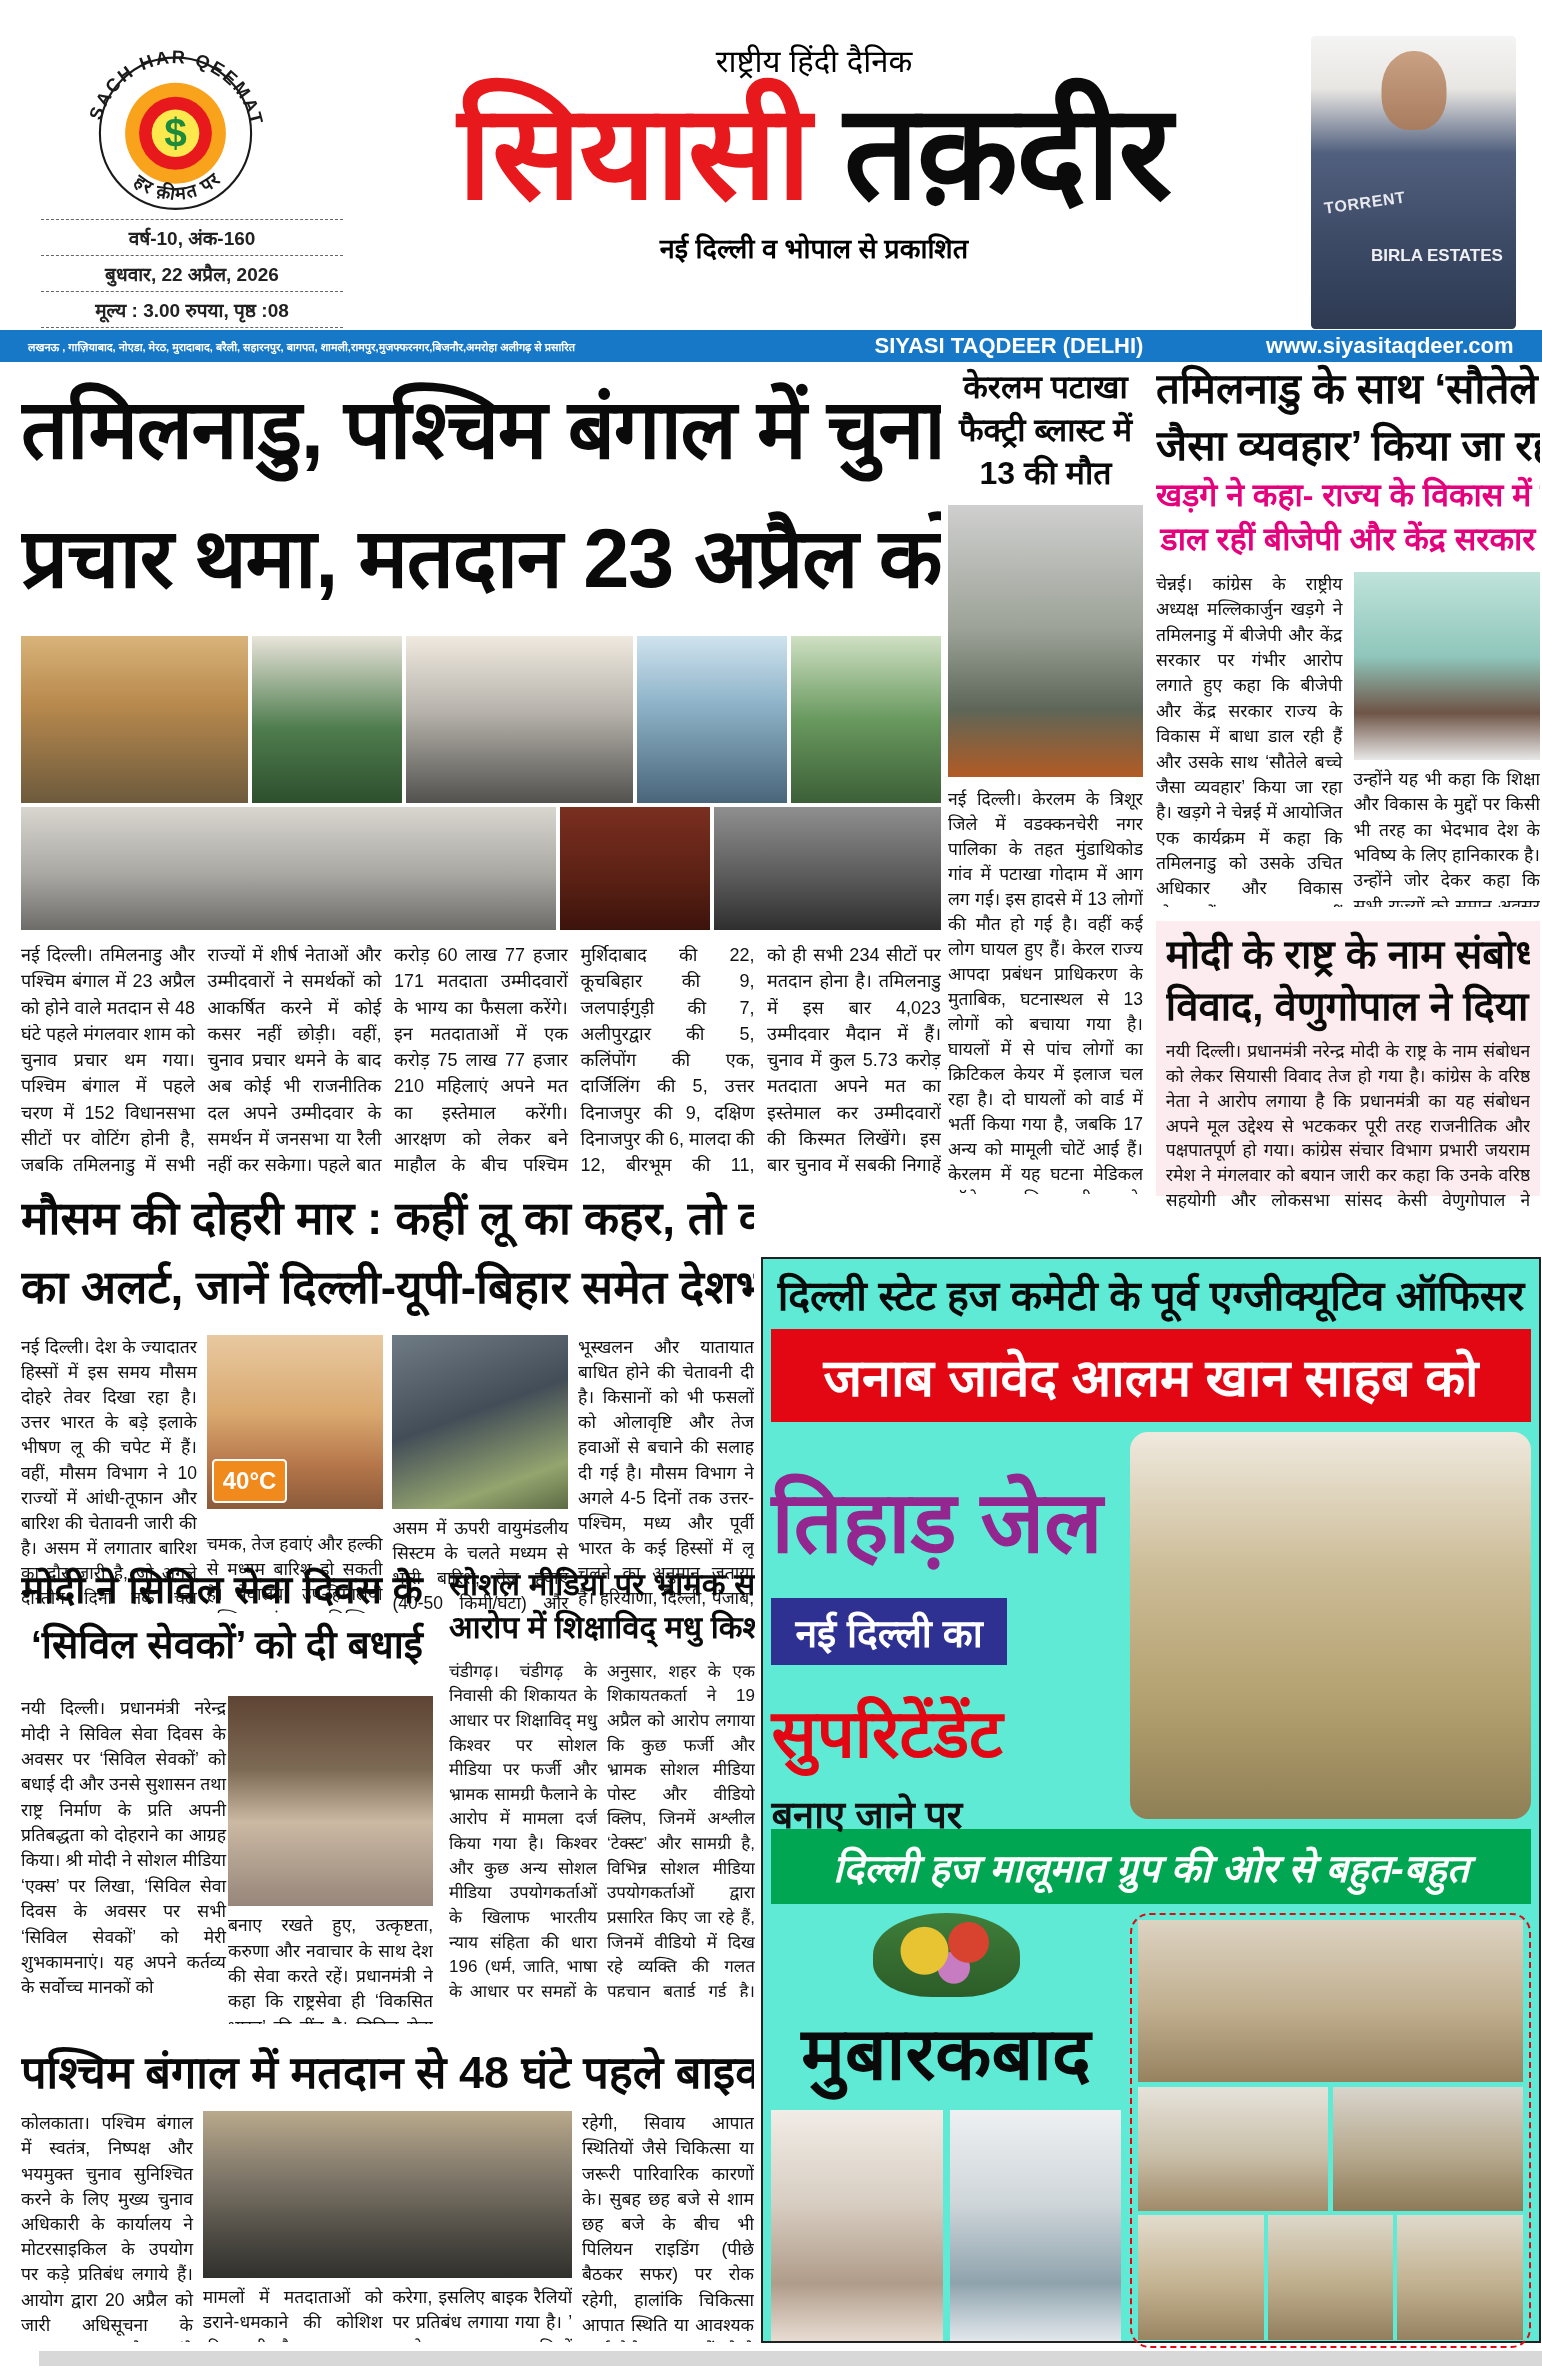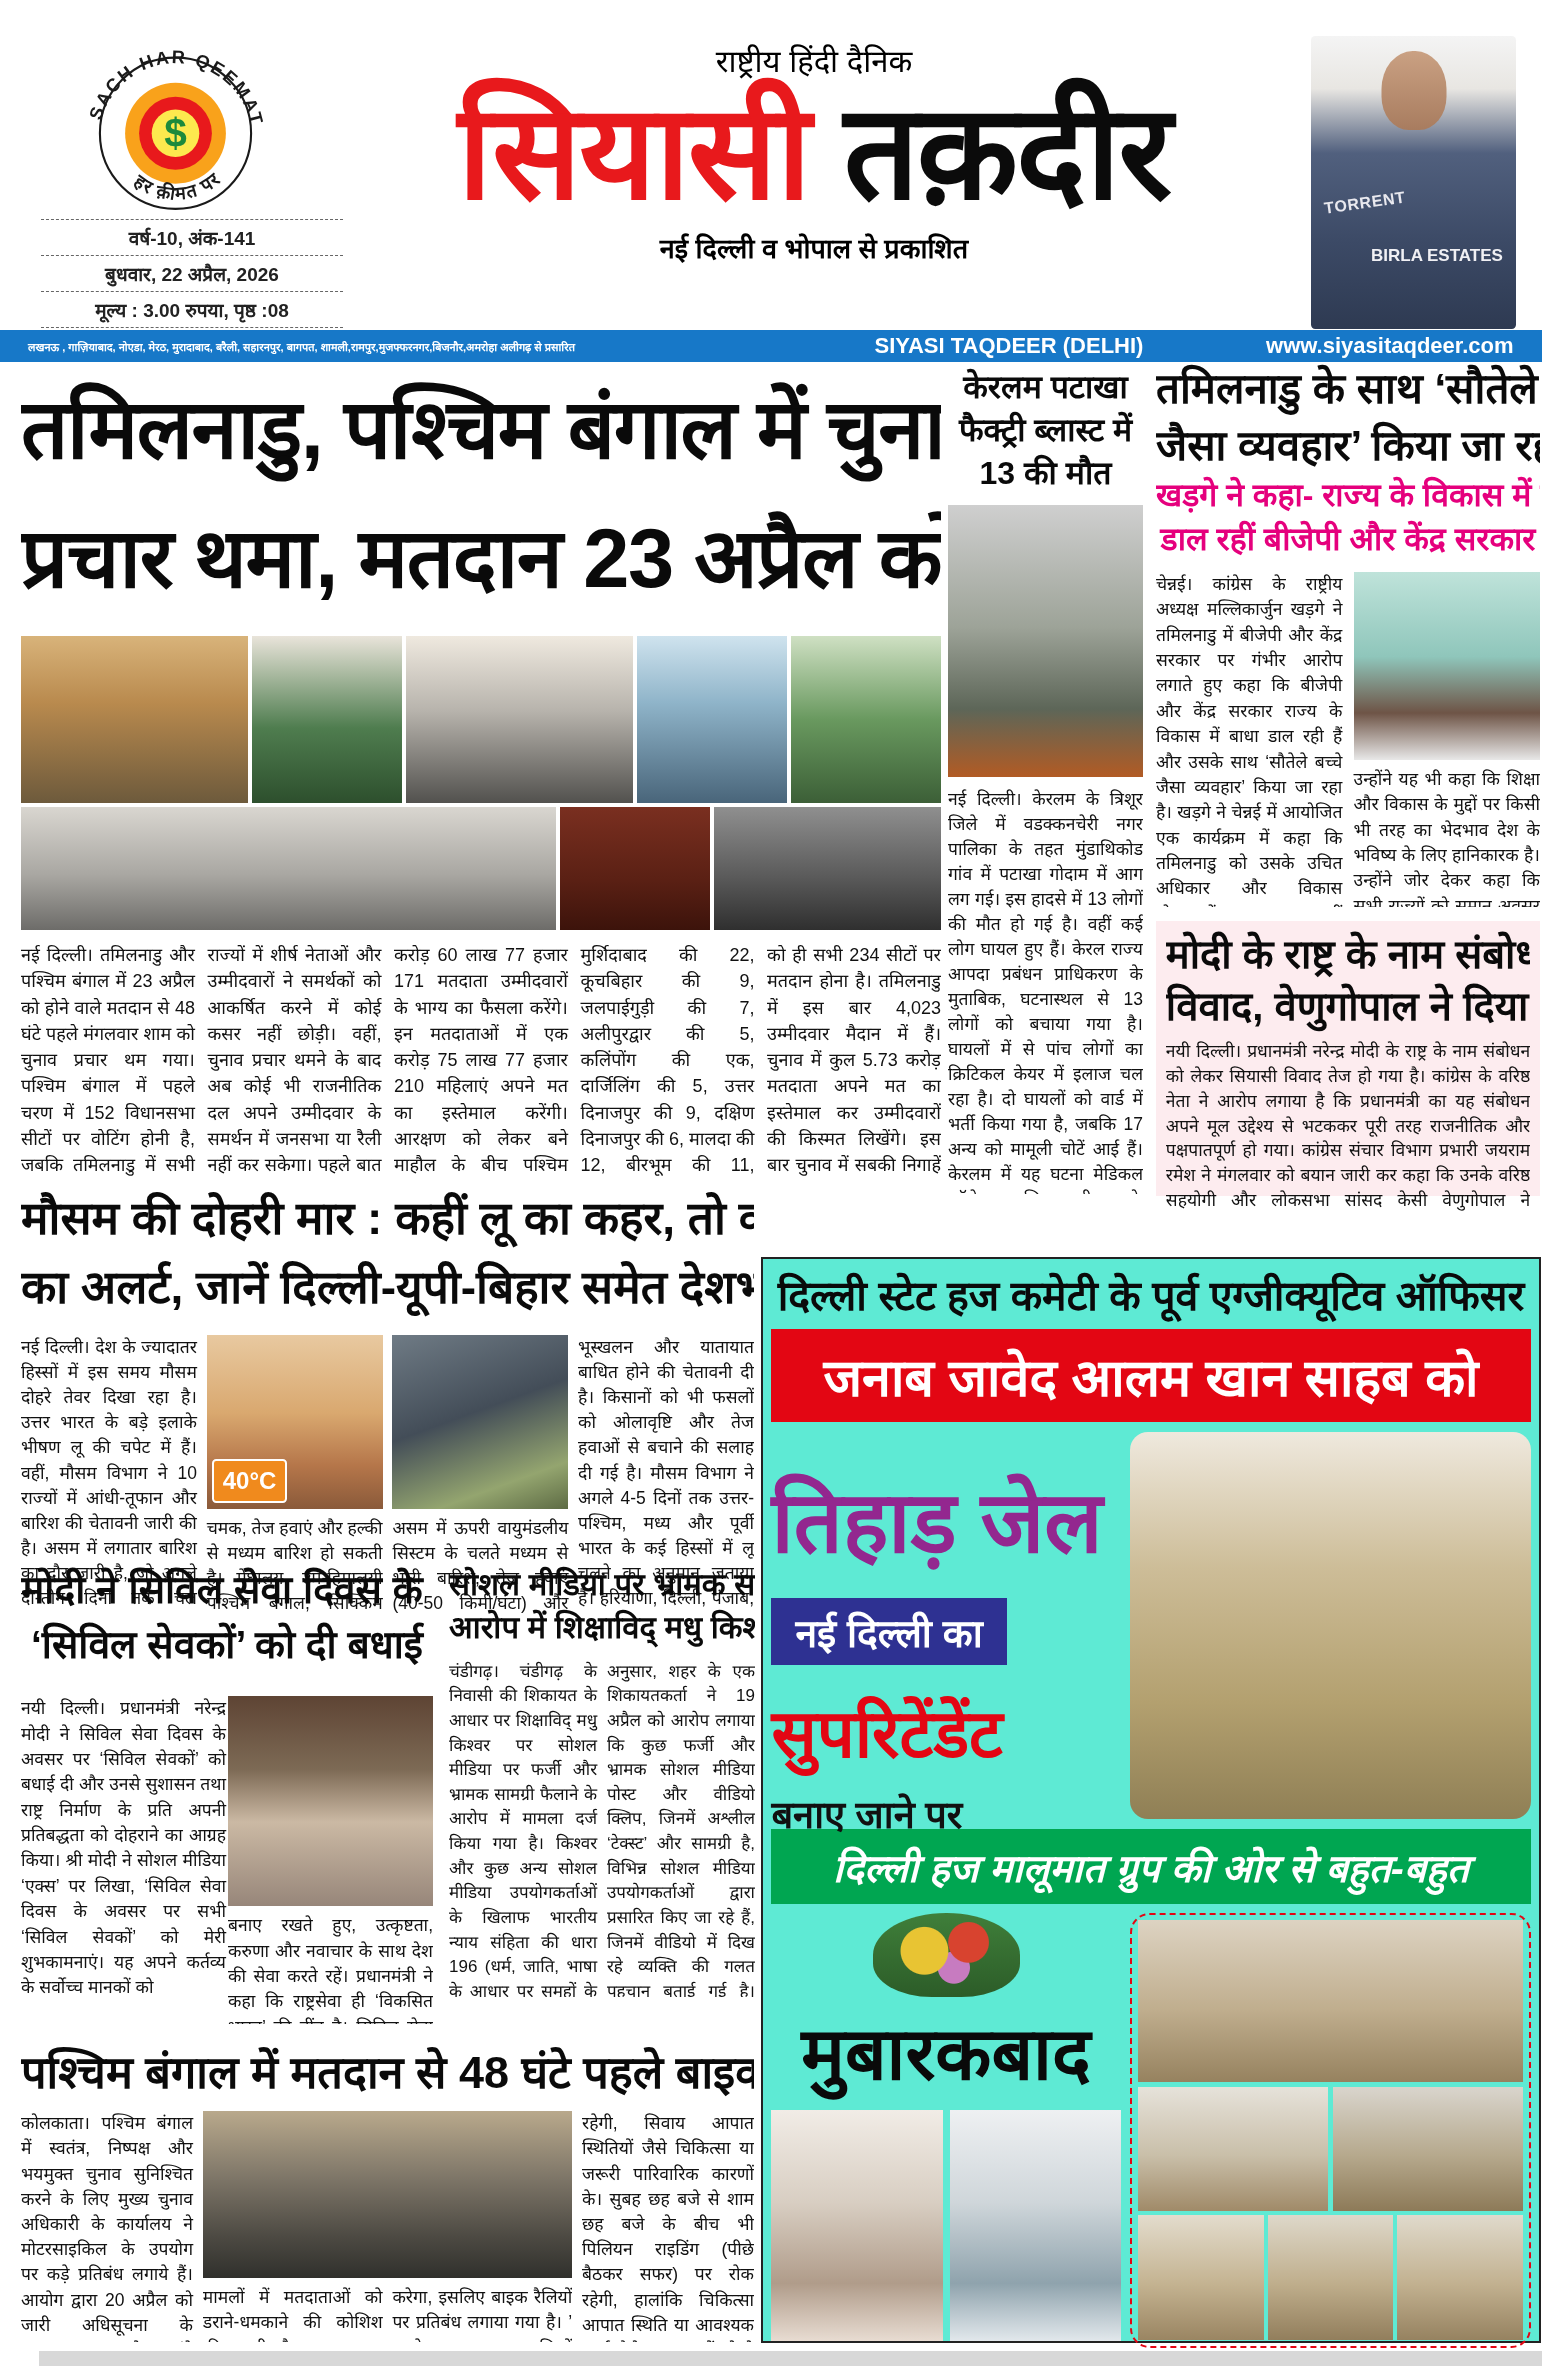--- a/index.html
+++ b/index.html
@@ -74,21 +74,21 @@
   
   .notice{left:1156px;top:921px;width:384px;height:275px;background:#fdecef;padding:7px 9.8px;box-sizing:border-box;}
   .notice-h{font-size:40px;font-weight:800;text-align:center;line-height:1.3;color:#0a0a0a;white-space:nowrap;overflow:hidden;}
   .notice-body{margin-top:7px;font-size:17.5px;line-height:1.42;height:175px;overflow:hidden;}
 
   
   .weather{left:21px;top:1184px;width:733px;}
   .weather-h{font-size:46px;font-weight:800;text-align:center;line-height:1.5;color:#0a0a0a;white-space:nowrap;overflow:hidden;}
   .weather-cols{display:flex;gap:9.8px;margin-top:12.6px;height:278px;overflow:hidden;}
   .weather-cols .c{flex:1;font-size:17.5px;line-height:1.44;}
-  .img-gate{height:174px;margin-bottom:7px;position:relative;
+  .img-gate{height:174px;margin-bottom:23px;position:relative;
             background:linear-gradient(180deg,#e8c9a0,#d9a86f 45%,#b5764a 75%,#8a5a3a);}
   .img-gate .badge{position:absolute;left:5.6px;bottom:5.6px;background:#f08a1d;color:#fff;
                    font-size:24px;font-weight:800;padding:2.8px 8.4px;border-radius:4.2px;border:2.1px solid #fff;}
   .img-storm{height:174px;margin-bottom:7px;
              background:linear-gradient(160deg,#6f7b85 0%,#434d58 45%,#94a56f 80%,#5d6b44 100%);}
 
   
   .civil{left:21px;top:1563px;width:412px;}
   .civil-h{font-size:39px;font-weight:800;text-align:center;line-height:1.4;color:#0a0a0a;white-space:nowrap;overflow:hidden;}
   .civil-cols{display:flex;gap:2px;margin-top:24px;height:328px;overflow:hidden;}
@@ -172,21 +172,21 @@
         <textPath href="#arcTop" startOffset="8%">SACH HAR QEEMAT PAR</textPath>
       </text>
       <text font-size="26" fill="#1a1a1a" letter-spacing="2">
         <textPath href="#arcBot" startOffset="22%">हर क़ीमत पर</textPath>
       </text>
       <text x="155" y="140" text-anchor="middle" font-size="58" fill="#1d8a3c">$</text>
     </svg>
   </div>
 
   <div class="abs mh-info">
-    <div class="row">वर्ष-10, अंक-141</div>
+    <div class="row">वर्ष-10, अंक-160</div>
     <div class="row">बुधवार, 22 अप्रैल, 2026</div>
     <div class="row">मूल्य : 3.00 रुपया, पृष्ठ :08</div>
     <div class="row">RNI:DELHIN/2016/68280</div>
   </div>
 
   <div class="abs mh-center">
     <div class="mh-kicker">राष्ट्रीय हिंदी दैनिक</div>
     <div class="mh-title"><span class="red">सियासी</span> <span class="blk">तक़दीर</span></div>
     <div class="mh-tagline">नई दिल्ली व भोपाल से प्रकाशित</div>
   </div>

